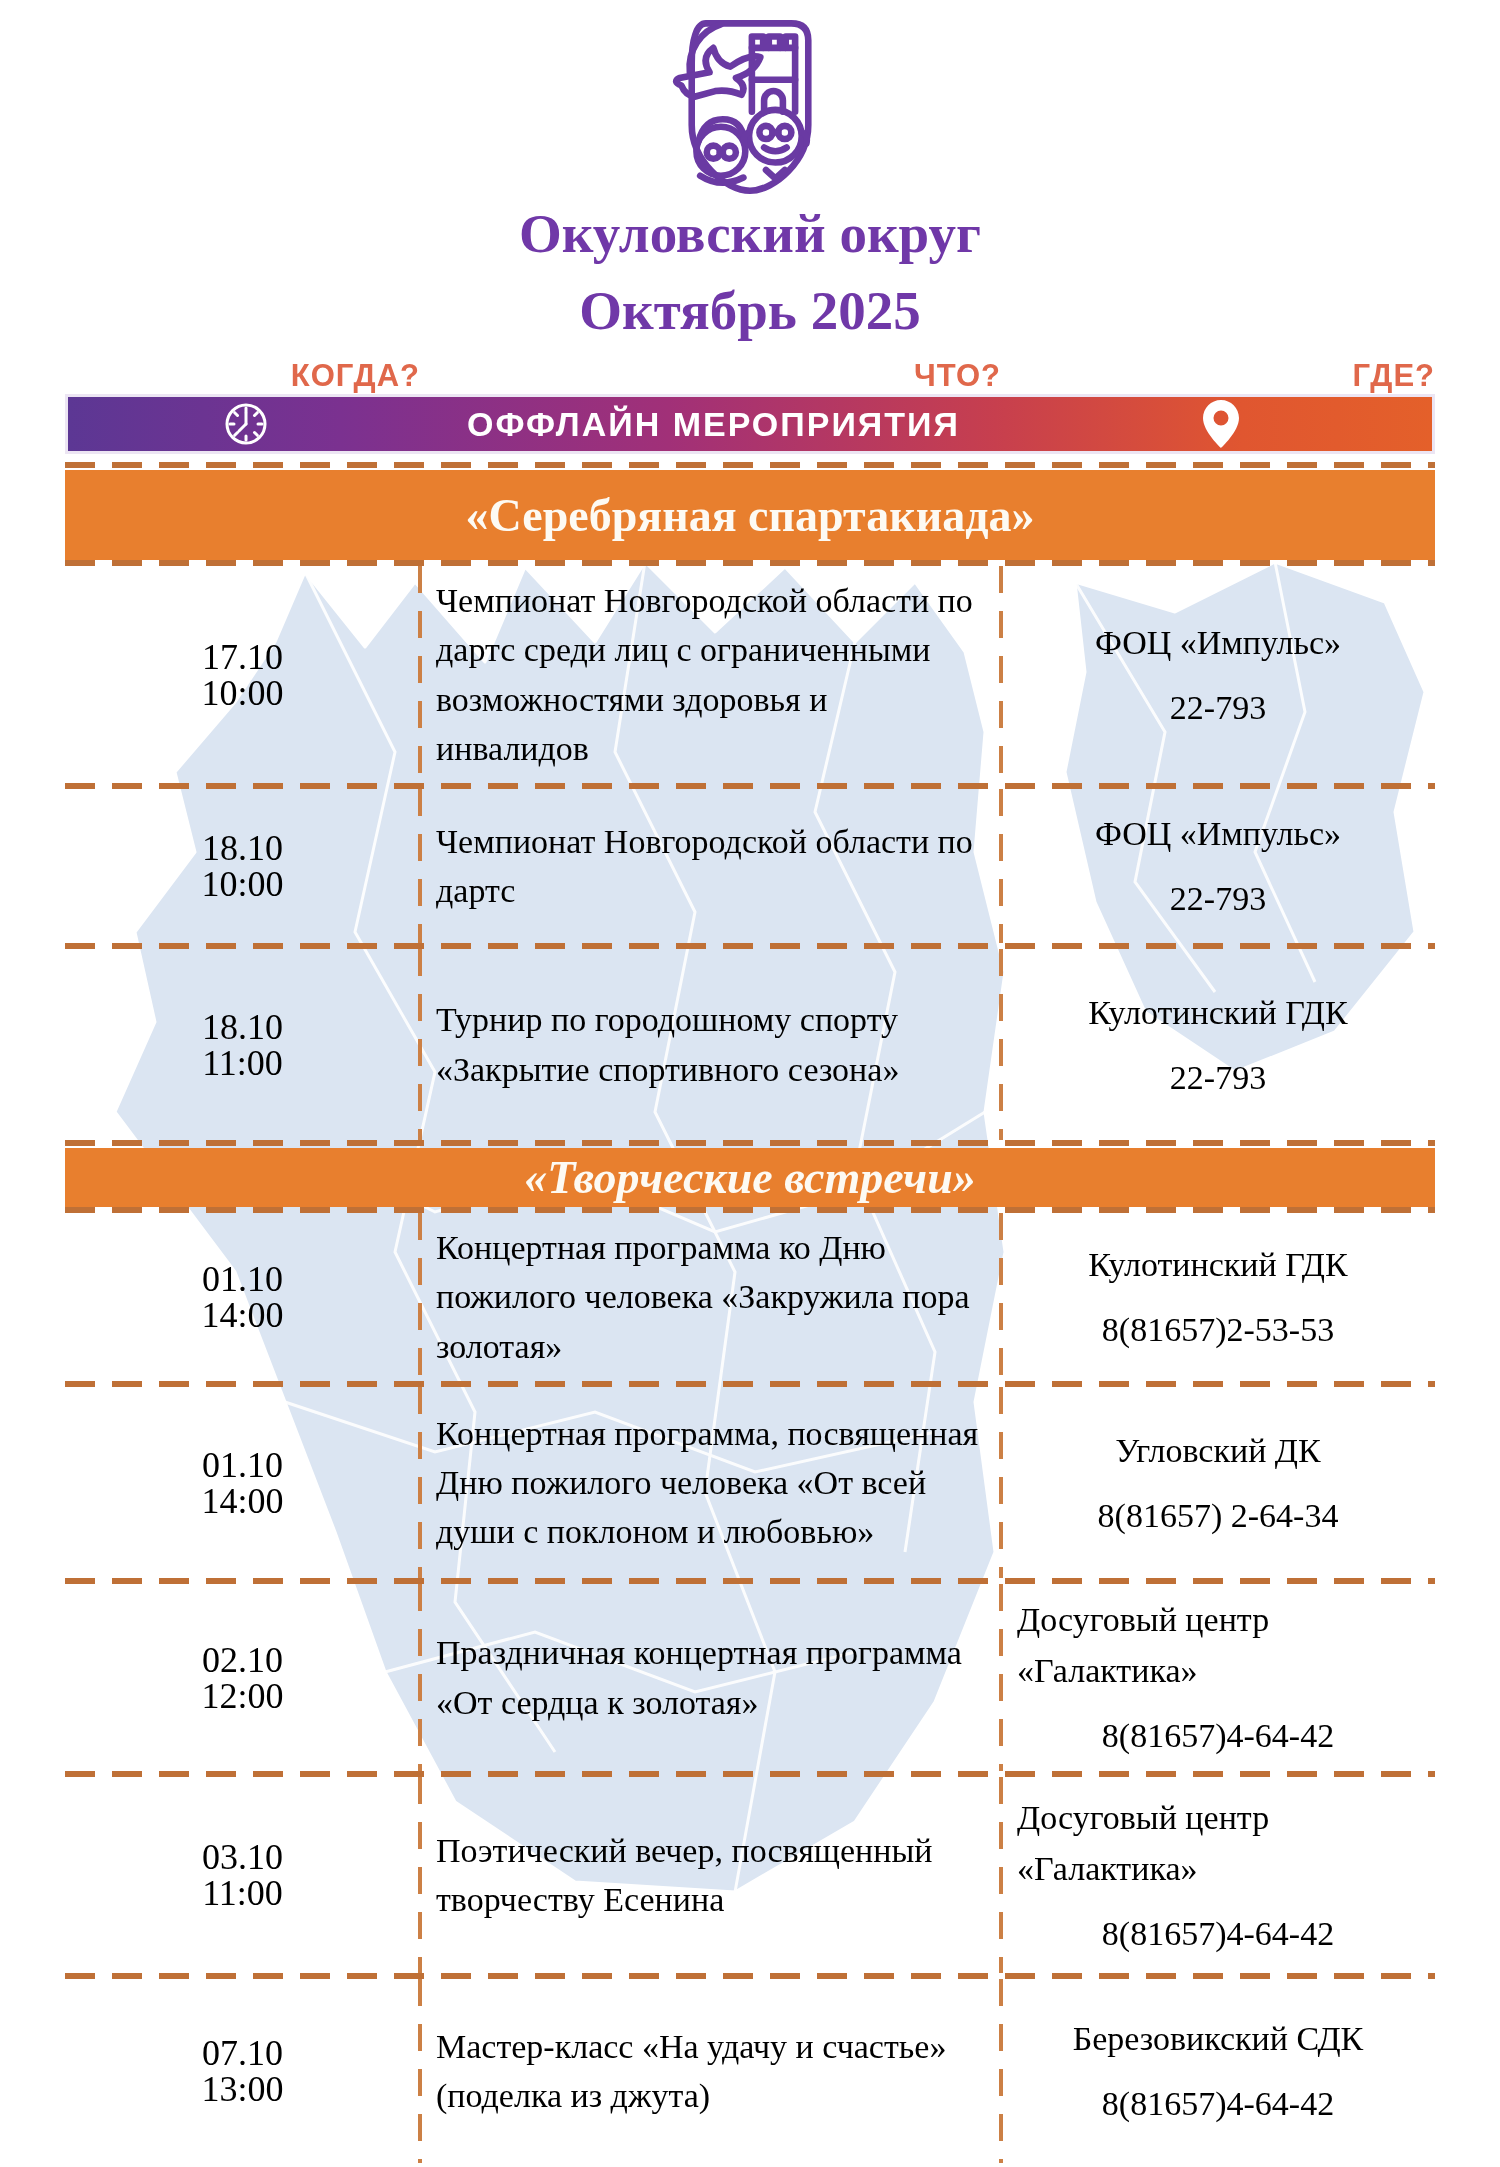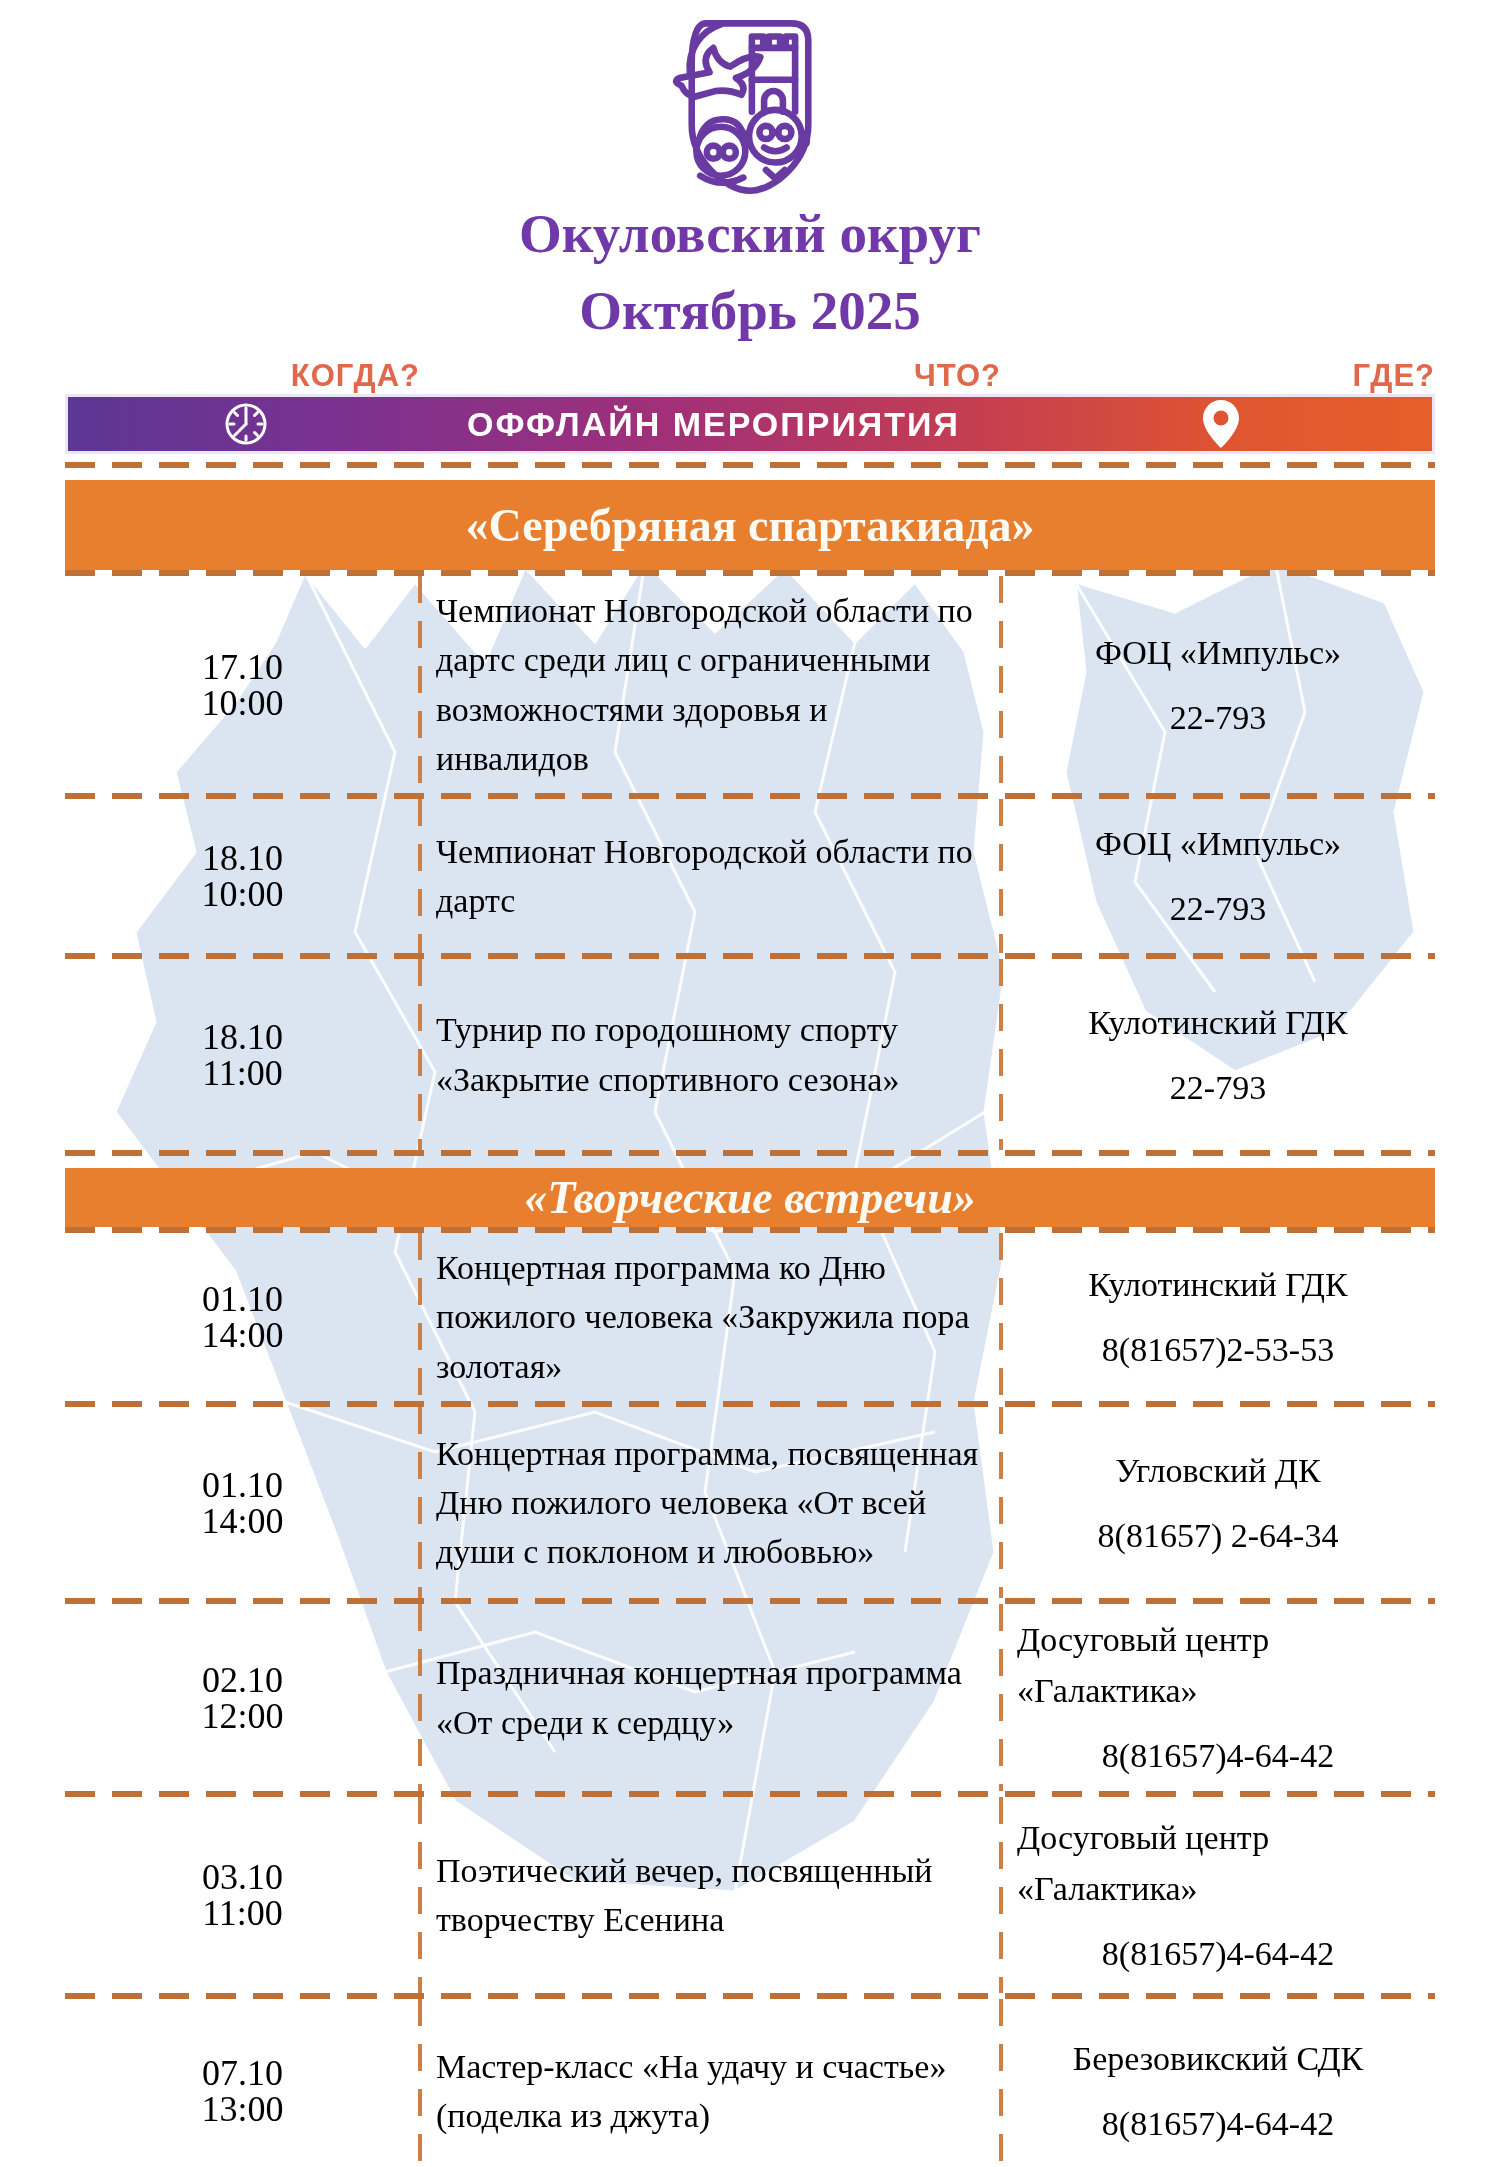--- a/index.html
+++ b/index.html
@@ -70,21 +70,21 @@
     font-weight:bold;font-size:34px;letter-spacing:2px;
   }
   
   .schedule{position:relative;z-index:2;width:1370px;margin:8px 0 0 65px;}
   .hr-line{height:6px;width:100%;
     background:repeating-linear-gradient(90deg,var(--dash-h) 0 30px,transparent 30px 47px);}
   .section-header{
     background:var(--head-orange);color:#fdfaf3;
     text-align:center;font-weight:bold;font-size:46px;
     display:flex;align-items:center;justify-content:center;
-    margin-top:12px;
+    margin-top:2px;
   }
   .section-header.tall{height:90px;}
   .section-header.short{height:59px;font-style:italic;}
   .row{
     display:grid;grid-template-columns:355px 581px 434px;
     align-items:stretch;position:relative;background:transparent;
   }
   .cell{
     position:relative;display:flex;flex-direction:column;
     justify-content:center;align-items:center;
@@ -253,21 +253,21 @@
         <div class="where-phone">8(81657) 2-64-34</div>
       </div>
     </div>
     <div class="hr-line"></div>
     <div class="row" style="min-height: 160px;">
       <div class="cell">
         <div class="dt date">02.10</div>
         <div class="dt time">12:00</div>
       </div>
       <div class="cell">
-        <div class="what">Праздничная концертная программа «От среди к сердцу»</div>
+        <div class="what">Праздничная концертная программа «От сердца к золотая»</div>
       </div>
       <div class="cell">
         <div class="where-name">Досуговый центр «Галактика»</div>
         <div class="where-phone">8(81657)4-64-42</div>
       </div>
     </div>
     <div class="hr-line"></div>
     <div class="row" style="min-height: 196px;">
       <div class="cell">
         <div class="dt date">03.10</div>

